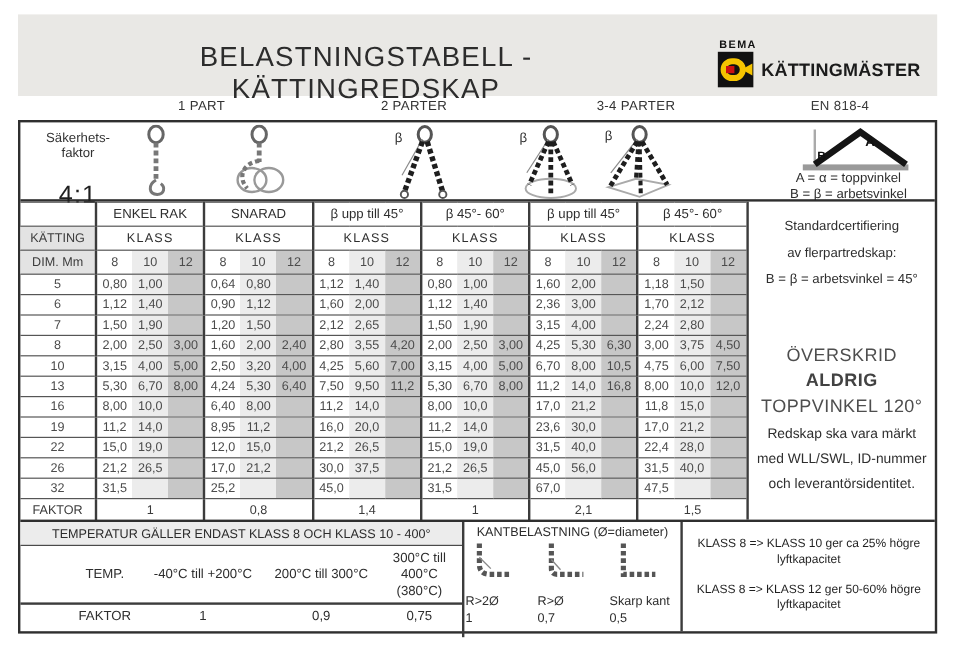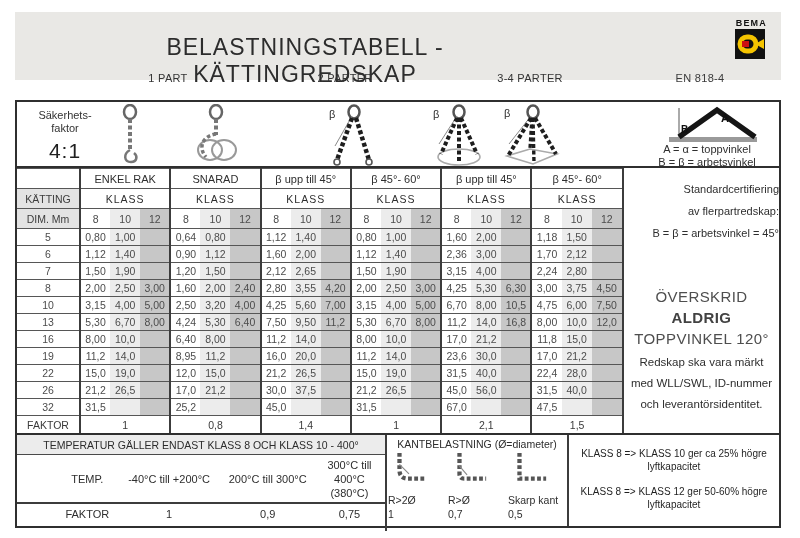--- a/index.html
+++ b/index.html
@@ -3,40 +3,40 @@
 <meta charset="utf-8">
 <style>
   html,body { margin:0; padding:0; background:#fff; }
   .page { position:relative; width:800px; height:538px; background:#ffffff;
           font-family:"Liberation Sans", sans-serif; overflow:hidden; }
 
   
   .band { position:absolute; left:15px; top:12px; width:766px; height:68px; background:#e9e8e5; }
   .title { position:absolute; left:50px; top:22px; width:480px; text-align:center;
            font-size:23px; color:#2c2c2c; letter-spacing:1px; }
-  .logo { position:absolute; right:14px; top:6px;padding-left:31px; }
+  .logo { position:absolute; right:14px; top:20px;padding-left:31px; }
   .logo-bema { font-size:9px; font-weight:bold; letter-spacing:1.2px; color:#111; margin:0 0 1px 1px; }
   .logo-row { display:flex; align-items:center; gap:6px; }
   .logo-name { font-size:15px; font-weight:bold; color:#1b1b1b; letter-spacing:0.2px; }
 
   
-  .part-label { position:absolute; top:72px; font-size:11px; color:#333; text-align:center; letter-spacing:0.3px; }
+  .part-label { position:absolute; top:83px; font-size:11px; color:#333; text-align:center; letter-spacing:0.3px; }
   .p1 { left:108px; width:120px; } .p2 { left:285px; width:120px; }
   .p3 { left:460px; width:140px; } .p4 { left:645px; width:110px; color:#3a3a3a; }
 
   
   .frame { position:absolute; left:15px; top:100px; width:766px; height:428px;
            border:2px solid #2f2f2f; box-sizing:border-box; }
 
   
   .illus { position:absolute; left:0; top:0; width:762px; height:66px;
            border-bottom:2px solid #2f2f2f; box-sizing:border-box; }
   .safety { position:absolute; left:8px; top:7px; width:80px; text-align:center; color:#333; }
   .safety .l { font-size:11px; line-height:13px; }
-  .safety .r { font-size:21px; margin-top:4px; color:#1f1f1f; letter-spacing:1px; }
+  .safety .r { font-size:21px; margin-top:16px; color:#1f1f1f; letter-spacing:1px; }
   .isvg { position:absolute; top:2px; }
   .sv1 { left:95px; } .sv2 { left:176px; } .sv3 { left:310px; }
   .sv4 { left:415px; } .sv5 { left:483px; } .sv6 { left:650px; top:3px; }
   .angle-legend { position:absolute; left:615px; top:41px; width:150px; text-align:center;
                   font-size:11px; line-height:13px; color:#2e2e2e; }
 
   
   table.load { position:absolute; left:0; top:66px; border-collapse:collapse; table-layout:fixed;
                width:518px; height:265px; font-size:10.5px; color:#4c4c4c; }
   .cdim { width:63px; } .cnum { width:30.1px; }
@@ -48,21 +48,21 @@
   td.ghead { font-size:11px; color:#2e2e2e; }
   td.khead { font-size:10.5px; color:#2e2e2e; letter-spacing:1px; }
   td.dhdr { background:#e3e3e3; color:#3d3d3d; font-size:10.5px; }
   td.dval { color:#4c4c4c; }
   tr.hrow { height:20px; } tr.drow { height:17px; } tr.frow { height:18px; }
   td.fak { font-size:10.5px; color:#3a3a3a; }
 
   
   .panel { position:absolute; left:605px; top:66px; width:157px; height:265px;
            border-left:2px solid #3c3c3c; box-sizing:border-box; }
-  .cert { margin-top:10px; text-align:right; font-size:11px; color:#2e2e2e; line-height:22px; }
+  .cert { margin-top:10px; text-align:center; font-size:11px; color:#2e2e2e; line-height:22px; }
   .warn { position:absolute; top:118px; left:0; right:0; text-align:center; font-size:15px;
           color:#4e4e4e; line-height:21px; letter-spacing:0.4px; }
   .warn .bold { font-weight:bold; color:#424242; }
   .mark { position:absolute; top:184px; left:0; right:0; text-align:center; font-size:11.5px;
           color:#2e2e2e; line-height:21px; }
 
   
   .bottom { position:absolute; left:0; top:331px; width:762px; height:93px;
             border-top:2px solid #2f2f2f; box-sizing:border-box; }
   .tempbox { position:absolute; left:0; top:0; width:368px; height:91px; }
@@ -95,20 +95,21 @@
     <div class="title">BELASTNINGSTABELL - KÄTTINGREDSKAP</div>
     <div class="logo">
       <div class="logo-bema">BEMA</div>
       <div class="logo-row">
         <svg class="logo-mark" width="30" height="30" viewBox="0 0 30 30">
           <rect x="0" y="0" width="30" height="30" fill="#111111"></rect>
           <rect x="5" y="8" width="16" height="14" rx="7" fill="none" stroke="#f5c400" stroke-width="5"></rect>
           <path d="M20 15 L29 10 L29 20 Z" fill="#f5c400"></path>
           <rect x="7" y="12" width="7" height="6" fill="#cc1111"></rect>
         </svg>
+        <div class="logo-name">KÄTTINGMÄSTER</div>
       </div>
     </div>
   </div>
 
   <div class="part-label p1">1 PART</div>
   <div class="part-label p2">2 PARTER</div>
   <div class="part-label p3">3-4 PARTER</div>
   <div class="part-label p4">EN 818-4</div>
 
   <div class="frame">

